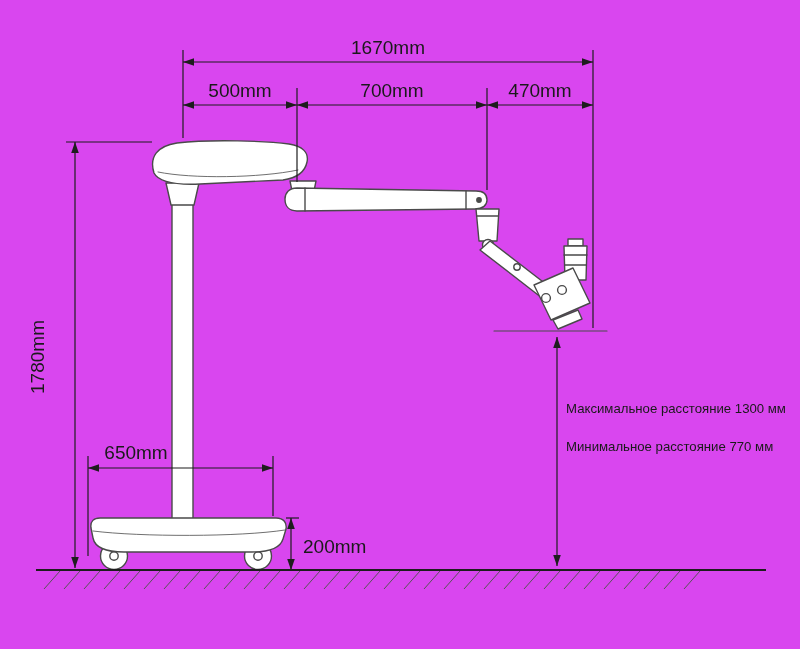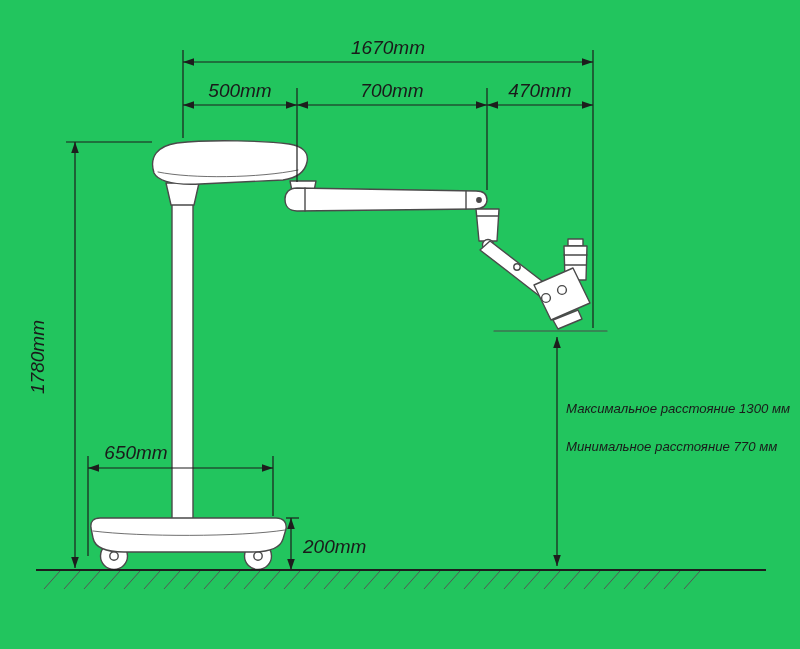--- a/index.html
+++ b/index.html
@@ -4,23 +4,22 @@
 <style>
   html, body {
     margin: 0;
     padding: 0;
     background: #ffffff;
   }
   .canvas {
     position: relative;
     width: 800px;
     height: 649px;
-    background: #22c55e;
+    background: #d946ef;
     overflow: hidden;
-    font-style: italic;
   }
   svg {
     display: block;
   }
   .dim-text {
     font-family: "Liberation Sans", sans-serif;
     font-size: 19px;
     fill: #1a1a1a;
   }
   .note-text {

